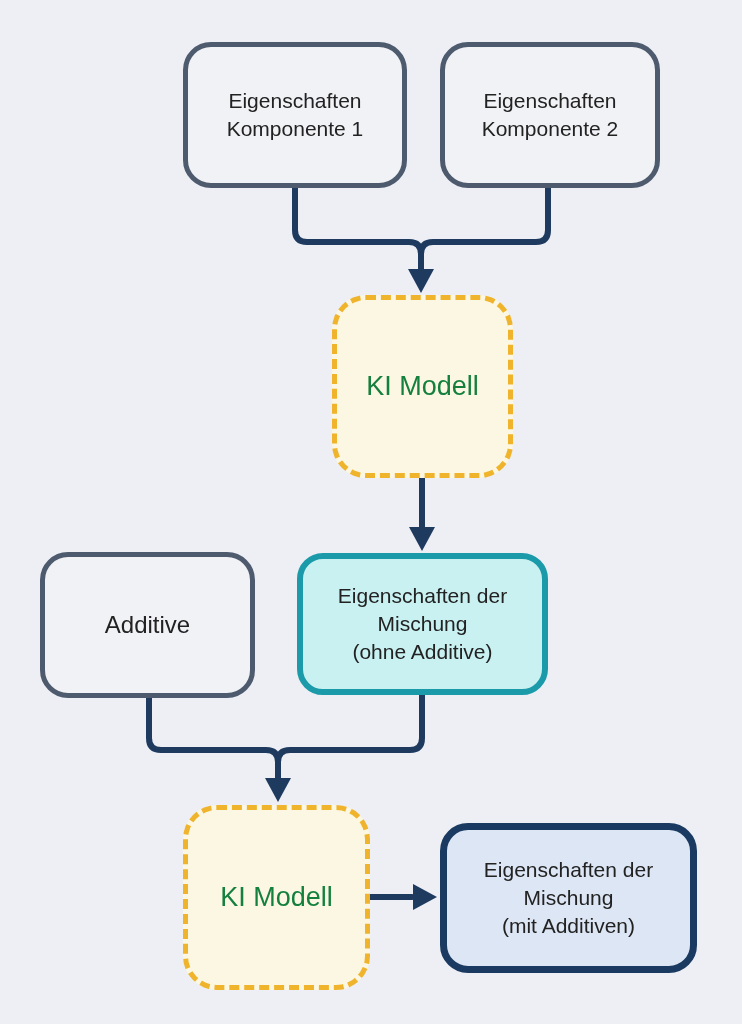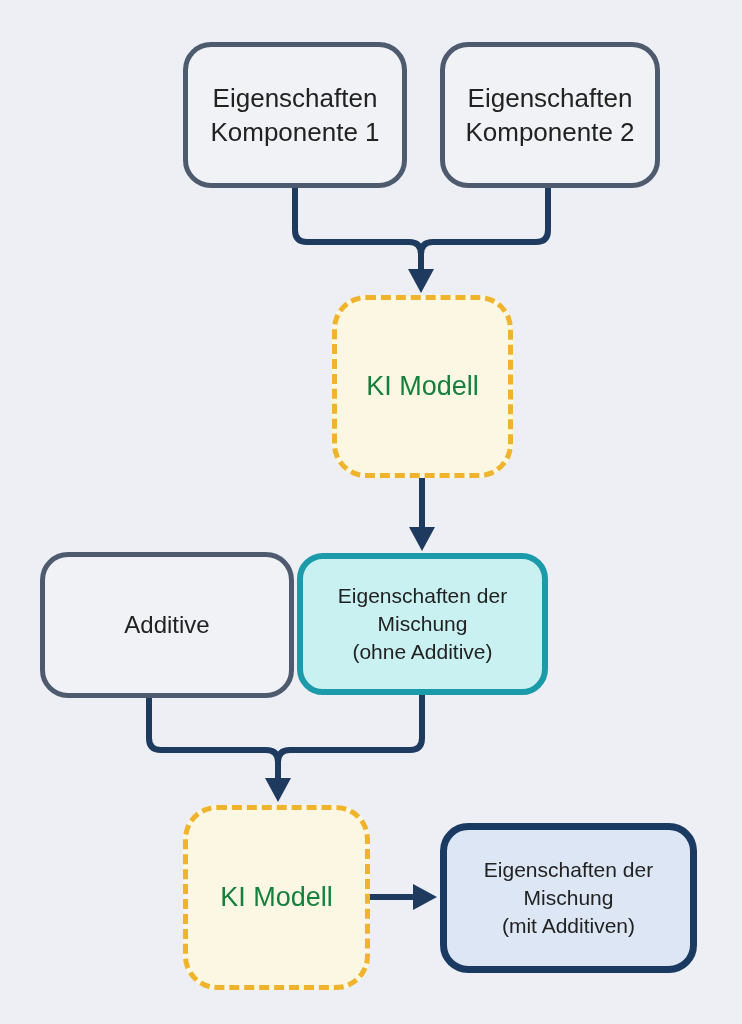--- a/index.html
+++ b/index.html
@@ -34,21 +34,21 @@
     justify-content: center;
     text-align: center;
     white-space: pre-line;
     color: var(--text);
     line-height: 1.32;
   }
   .node-gray {
     background: var(--node-fill-gray);
     border: 5px solid var(--node-border-gray);
     border-radius: 28px;
-    font-size: 26px;
+    font-size: 21px;
   }
   .node-yellow {
     background: var(--node-fill-cream);
     border: 5px dashed var(--node-border-yellow);
     border-radius: 34px;
     font-size: 27px;
     color: #15803d;
   }
   .node-teal {
     background: var(--node-fill-teal);
@@ -58,21 +58,21 @@
   }
   .node-navy {
     background: var(--node-fill-blue);
     border: 7px solid var(--node-border-navy);
     border-radius: 28px;
     font-size: 21px;
   }
   #node-component1 { left: 183px; top: 42px;  width: 224px; height: 146px; }
   #node-component2 { left: 440px; top: 42px;  width: 220px; height: 146px; }
   #node-ki-top     { left: 332px; top: 295px; width: 181px; height: 183px; }
-  #node-additive   { left: 40px;  top: 552px; width: 254px; height: 146px; font-size: 24px; }
+  #node-additive   { left: 40px;  top: 552px; width: 215px; height: 146px; font-size: 24px; }
   #node-mix-ohne   { left: 297px; top: 553px; width: 251px; height: 142px; }
   #node-ki-bottom  { left: 183px; top: 805px; width: 187px; height: 185px; }
   #node-mix-mit    { left: 440px; top: 823px; width: 257px; height: 150px; }
   svg.connectors {
     position: absolute;
     left: 0; top: 0;
     width: 742px; height: 1024px;
     pointer-events: none;
   }
   svg.connectors path.line {

